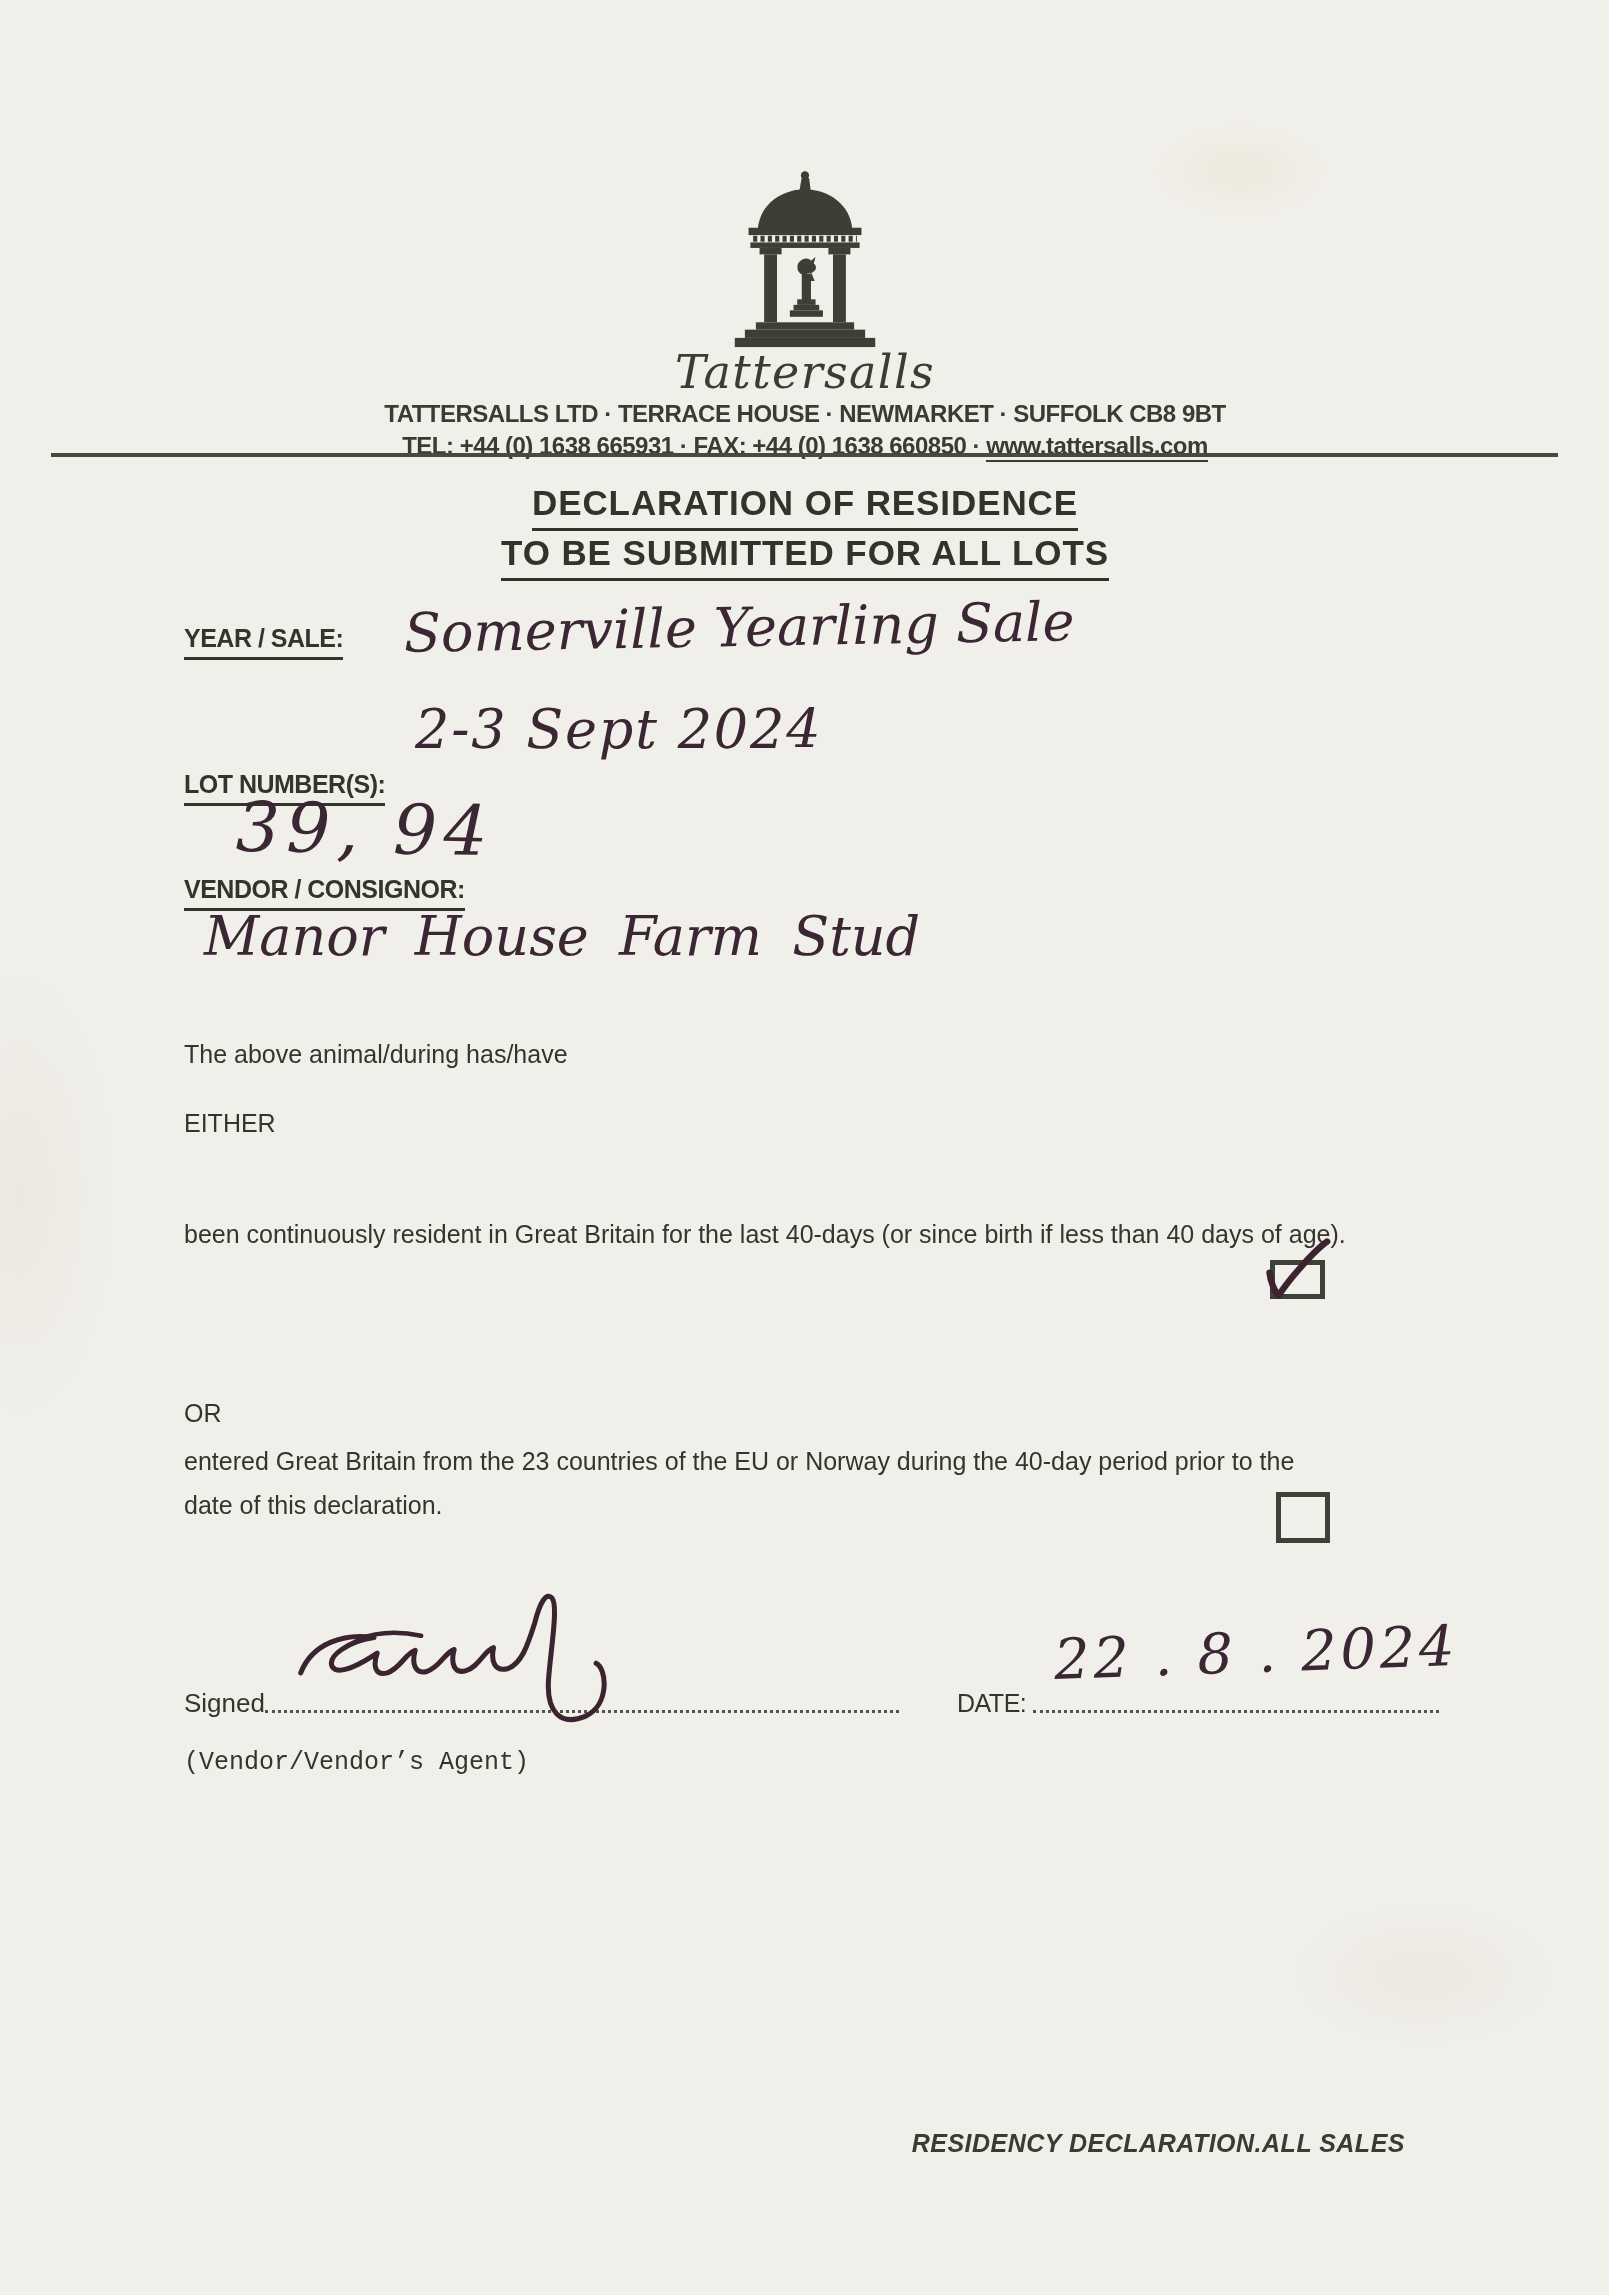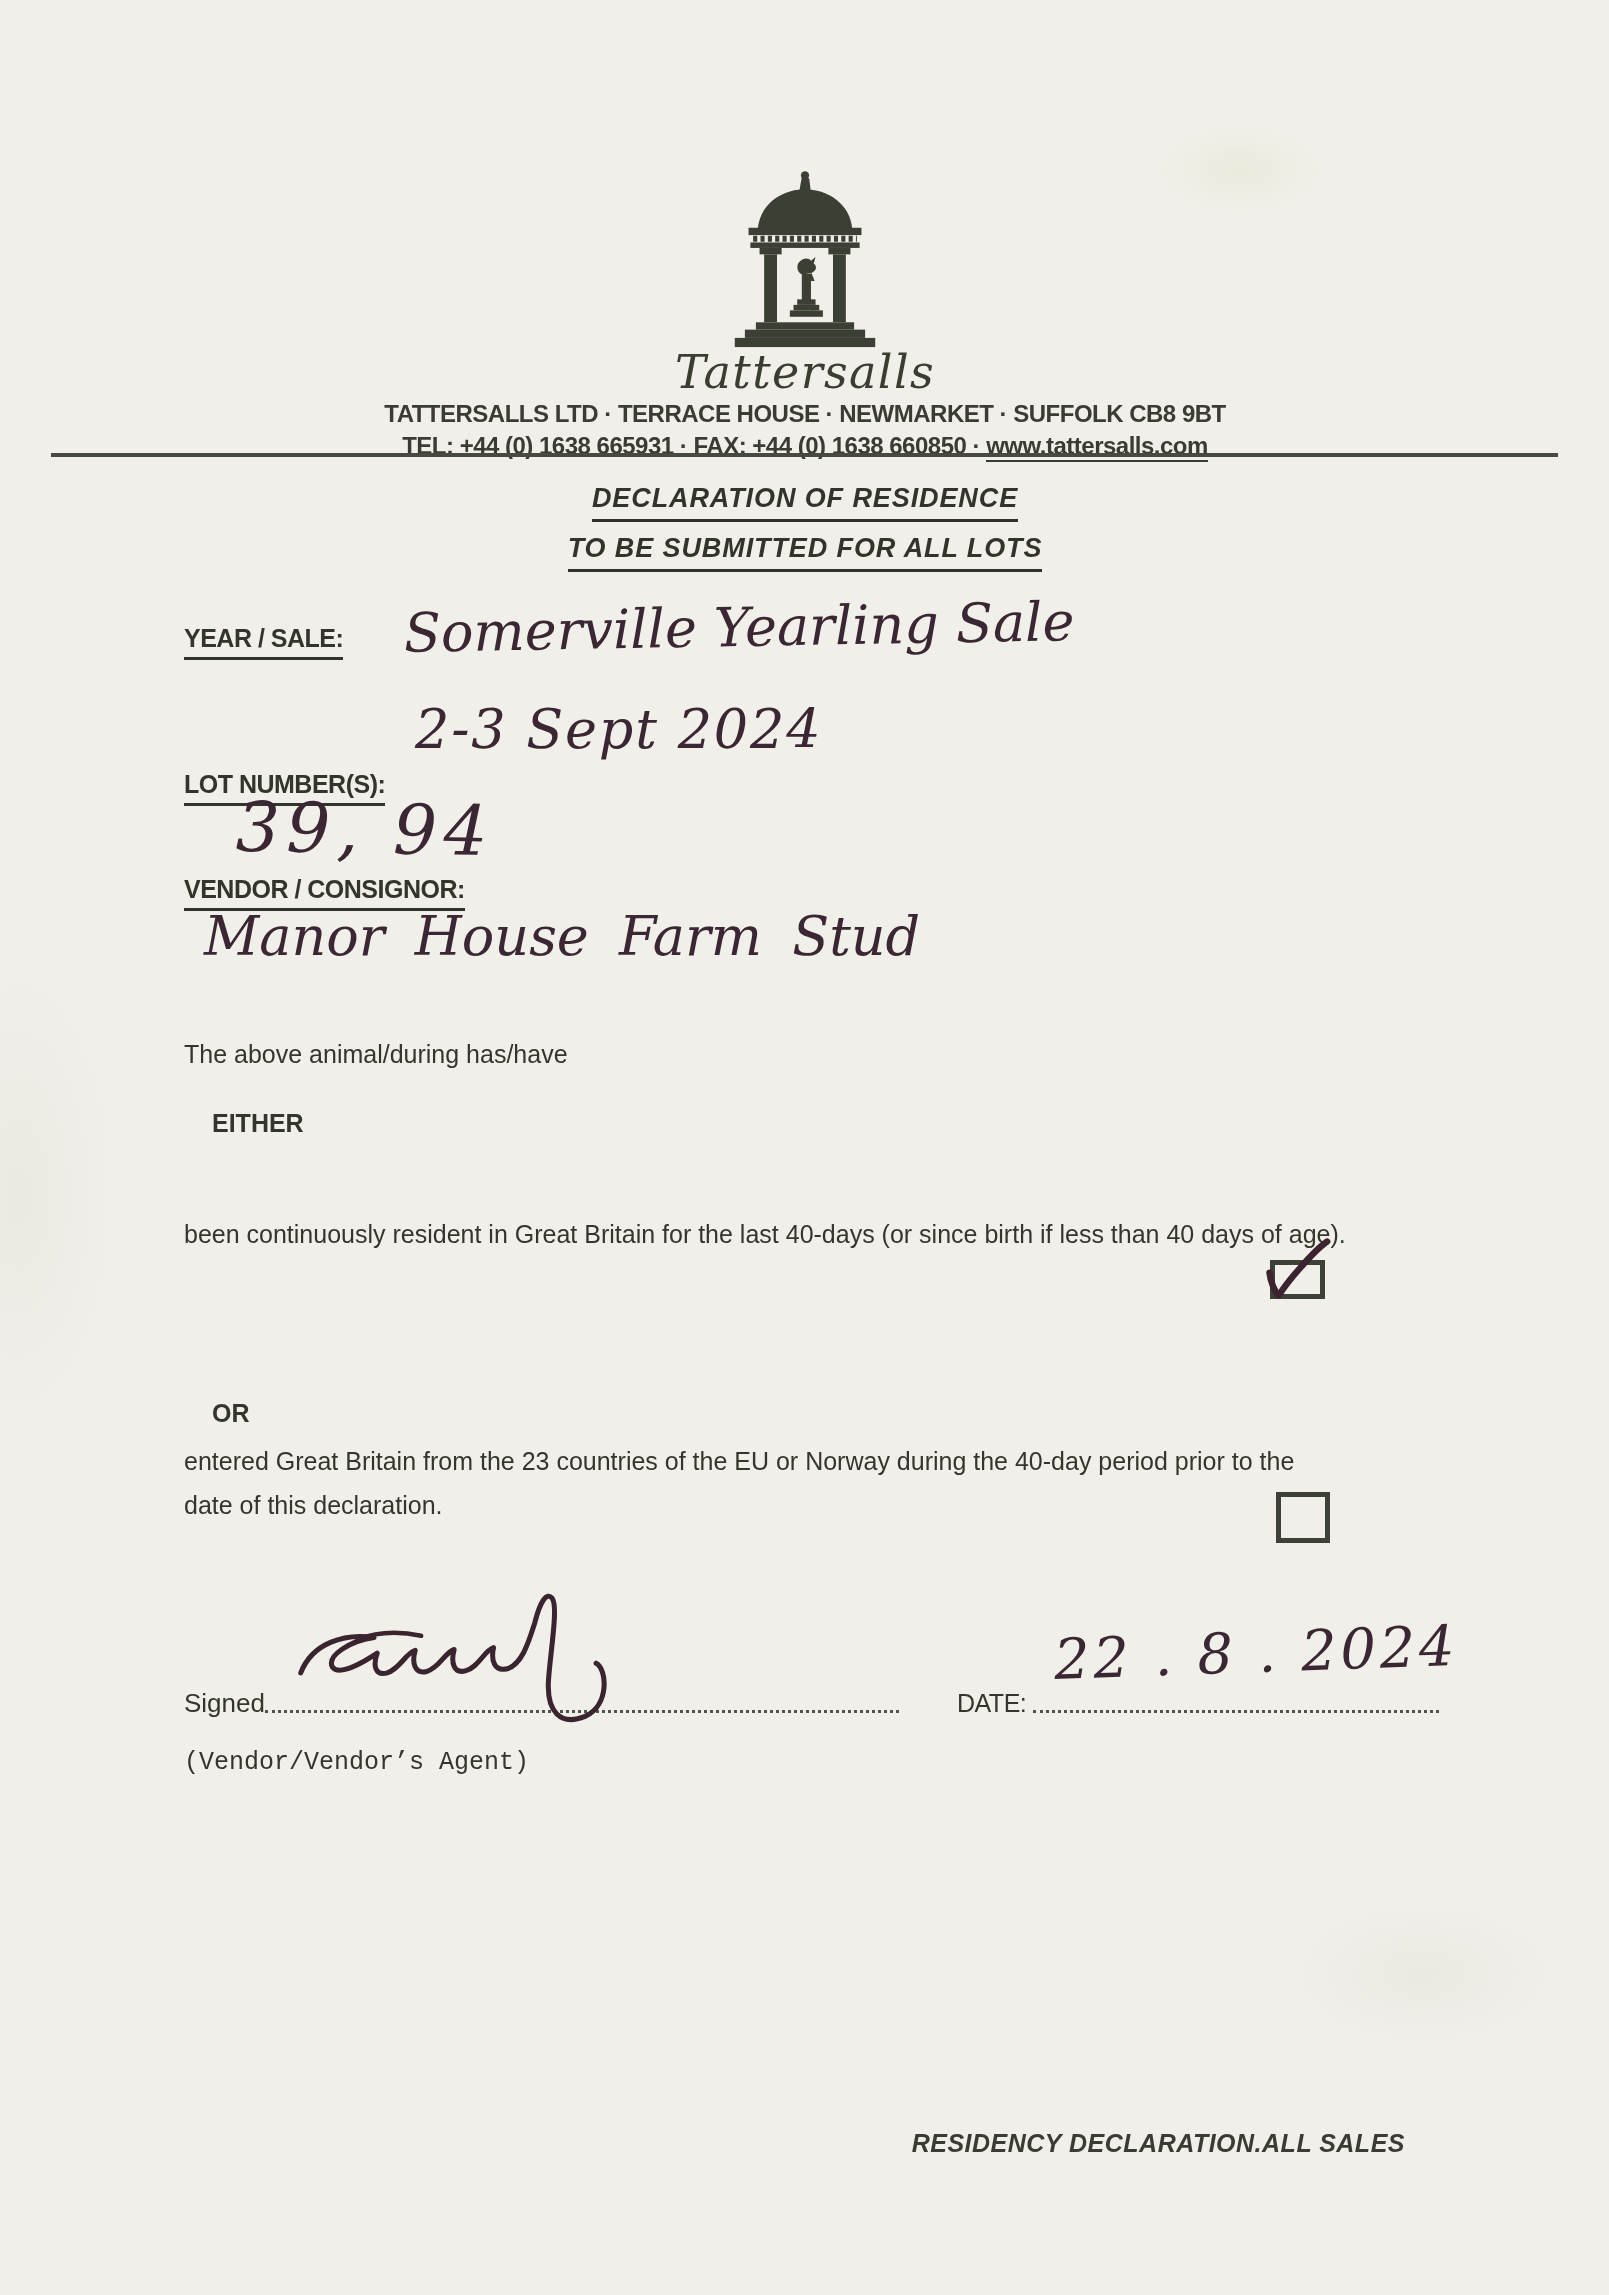--- a/index.html
+++ b/index.html
@@ -34,27 +34,26 @@
     letter-spacing:-0.5px;
     color:#3a3c33;
     white-space:nowrap;
   }
   .addr .site{border-bottom:2.8px solid #3a3c33;padding-bottom:0.9px;}
   .divider{background:#474a40;height:4.1px;}
 
   
   .title-line{
     display:inline-block;
-    font-size:27px;
+    font-size:35px;
     font-weight:700;
     letter-spacing:0.9px;
     color:#32342b;
     border-bottom:3.2px solid #32342b;
     padding-bottom:5px;
-    font-style:italic;
   }
 
   
   .field-label{
     display:inline-block;
     font-size:25px;
     font-weight:700;
     letter-spacing:-0.5px;
     color:#33352c;
     border-bottom:3.7px solid #33352c;
@@ -65,21 +64,21 @@
   
   .hand{
     font-family:"DejaVu Serif", serif;
     font-style:italic;
     color:#3b2733;
     white-space:nowrap;
   }
 
   
   .body-text{font-size:25px;line-height:44px;color:#34362d;}
-  .bold{font-weight:700;margin-left:28px;}
+  .bold{font-weight:400;}
 
   .checkbox{border:5px solid #3e4137;background:transparent;}
 
   .dotted-line{border-bottom:3.7px dotted #50534a;height:28.5px;}
 
   .footer-note{
     font-size:25px;
     font-style:italic;
     font-weight:700;
     letter-spacing:0.5px;

